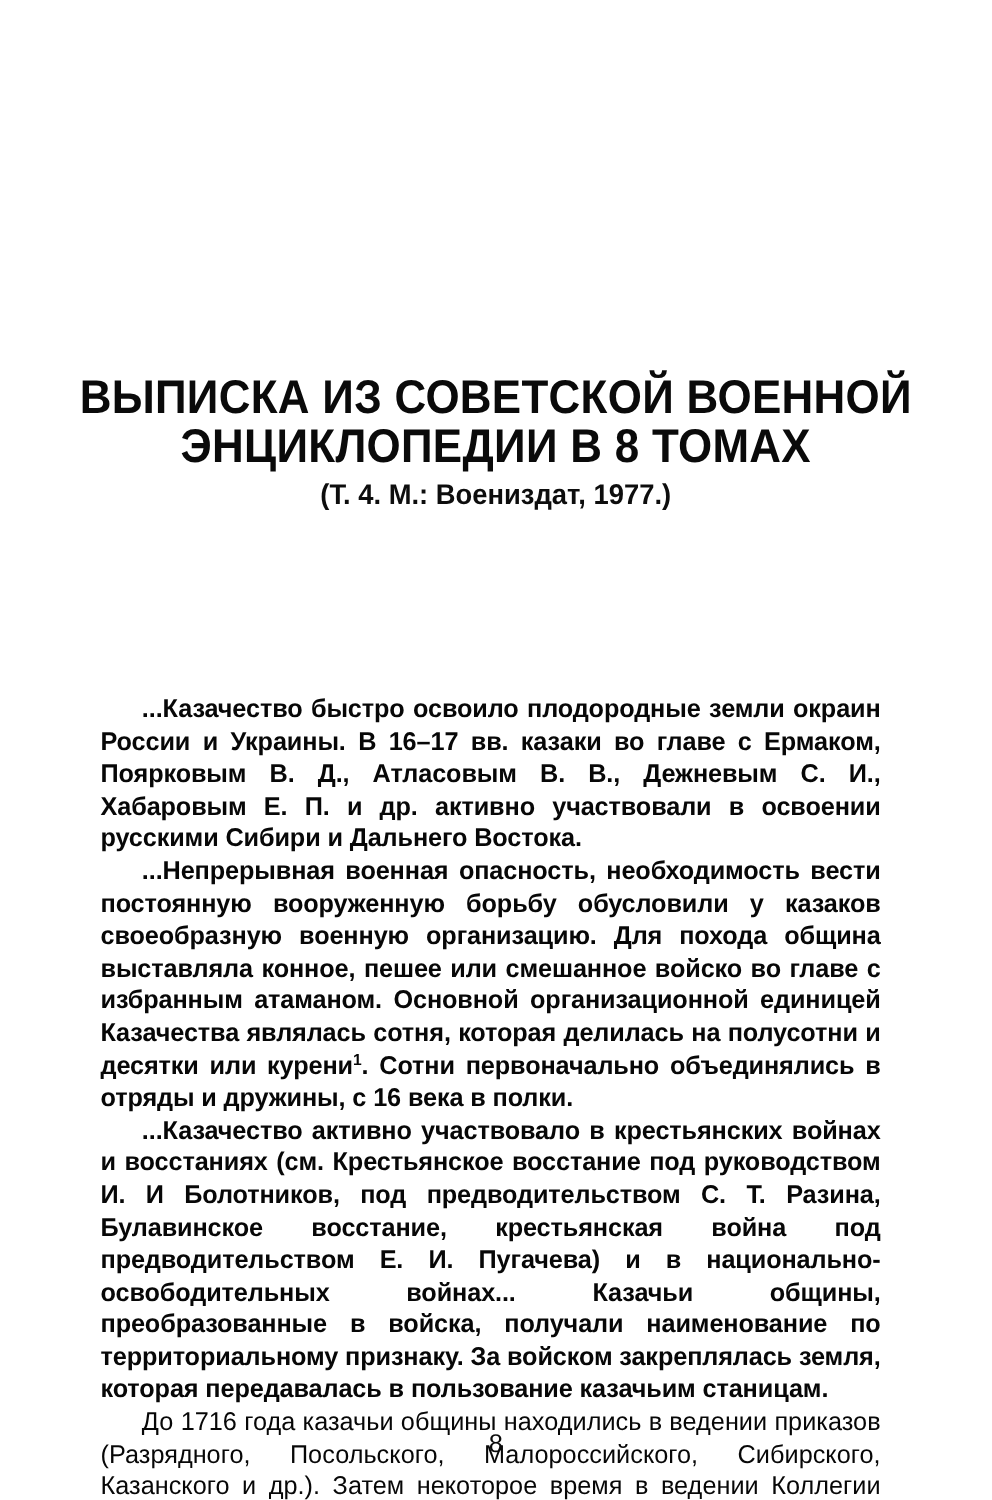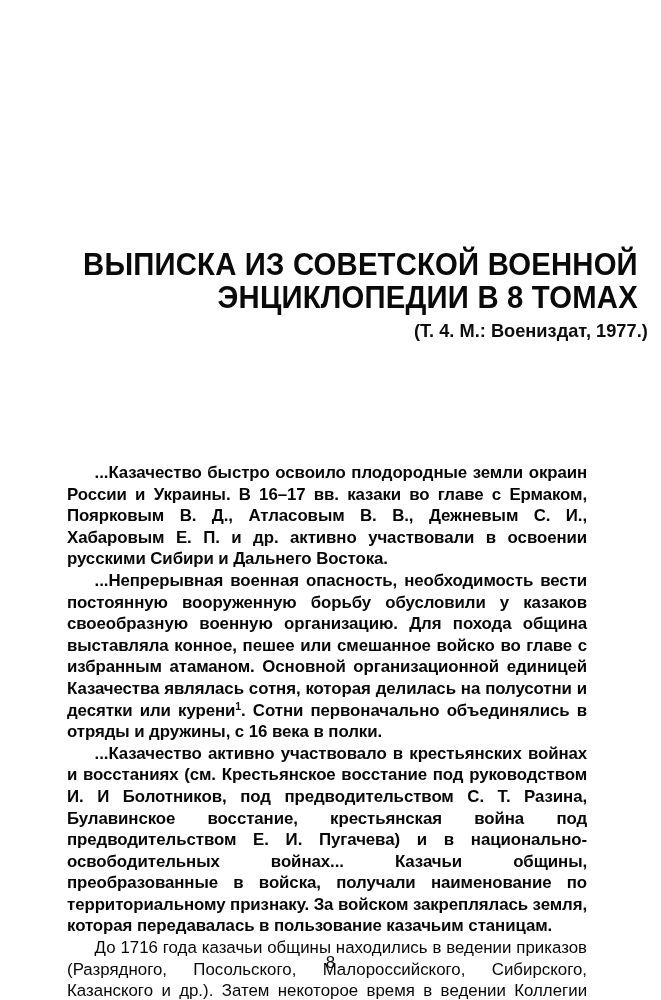--- a/index.html
+++ b/index.html
@@ -23,21 +23,21 @@
     overflow: hidden;
     box-sizing: border-box;
   }
 
   
   .title-block {
     position: absolute;
     left: 0;
     top: 248px;
     width: 661px;
-    text-align: right;
+    text-align: center;
   }
 
   .doc-title {
     margin: 0;
     padding: 0;
     font-family: "Liberation Sans", "DejaVu Sans", sans-serif;
     font-weight: 700;
     font-size: 31.5px;
     line-height: 33px;
     letter-spacing: 0.2px;

